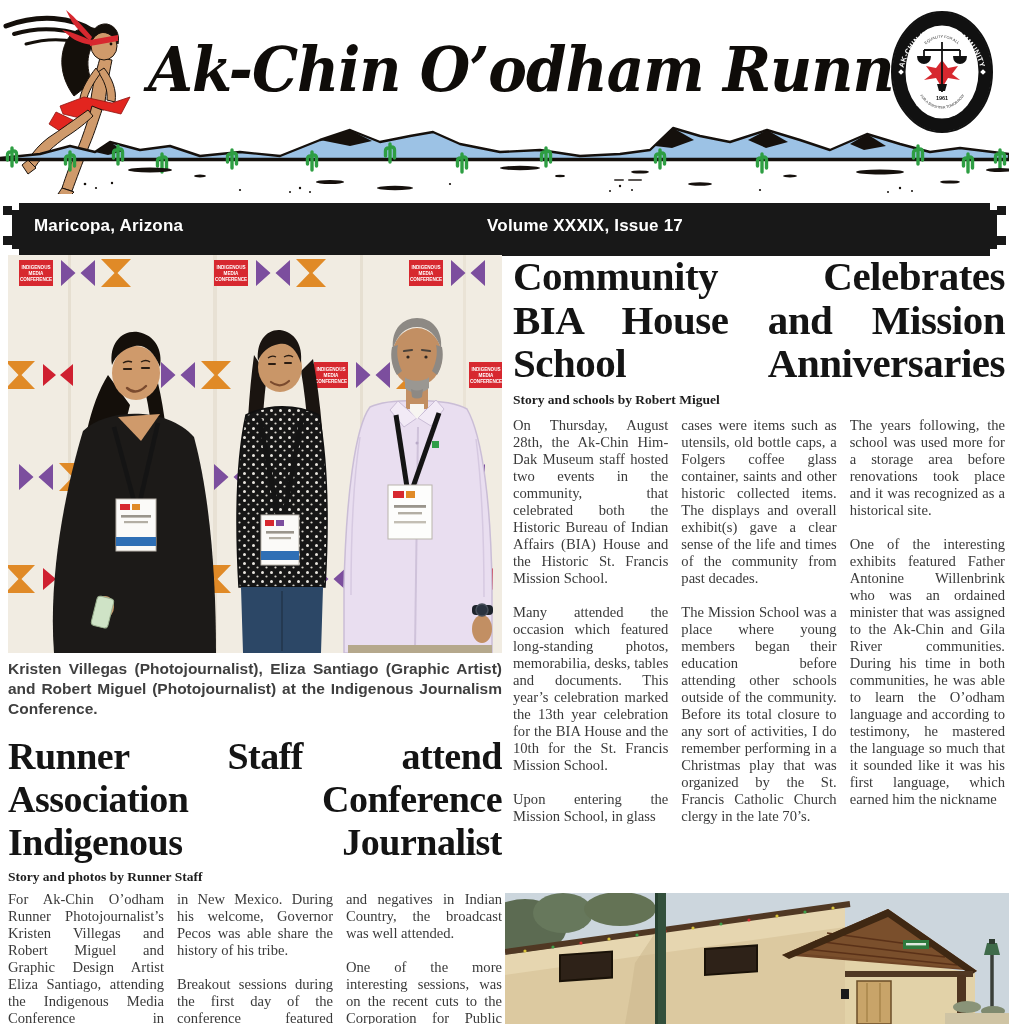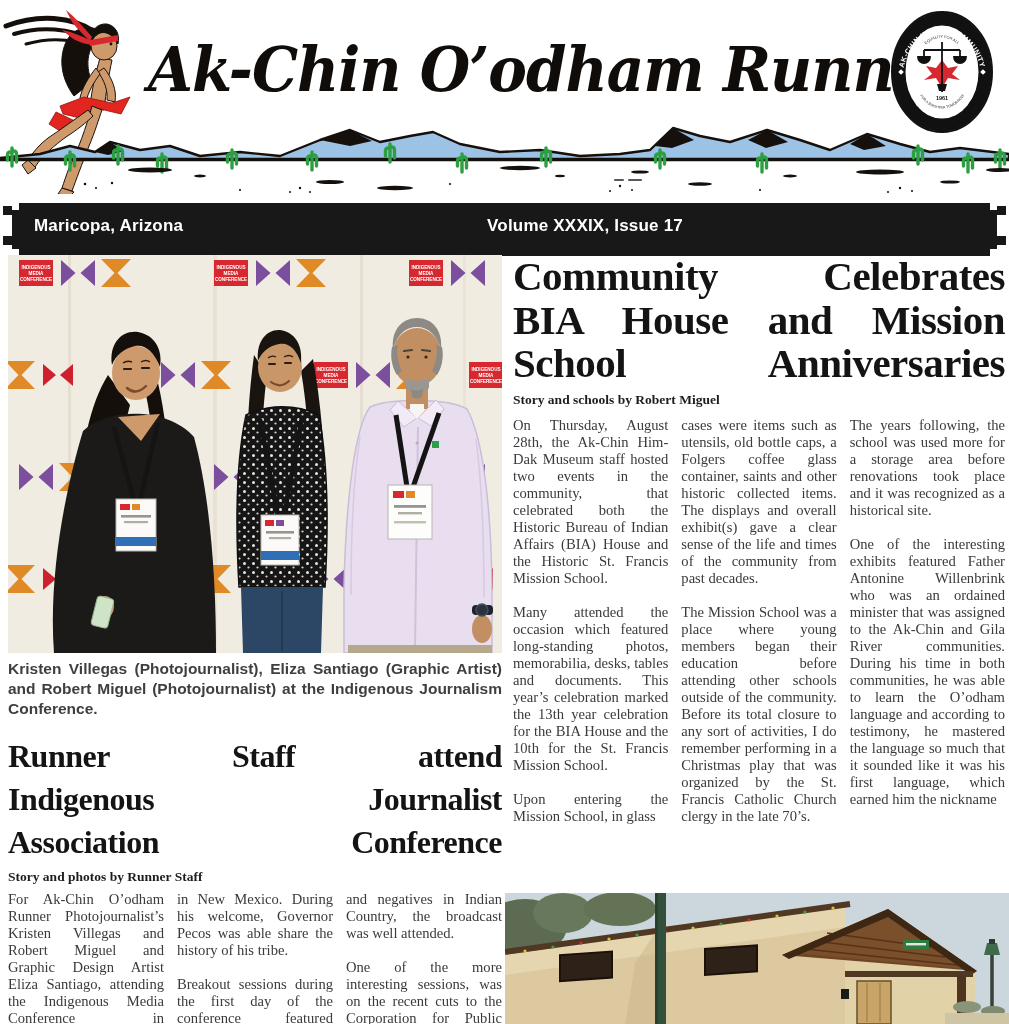--- a/index.html
+++ b/index.html
@@ -23,21 +23,21 @@
     font-family:"Liberation Sans",sans-serif;font-weight:700;font-size:17px;letter-spacing:.2px;}
 
   
   .left-art{left:8px;top:255px;width:494px;height:769px;overflow:hidden;}
   .right-art{left:513px;top:255px;width:492px;height:632px;overflow:hidden;}
 
   .caption{margin-top:6px;font-family:"Liberation Sans",sans-serif;font-weight:700;
     font-size:15.5px;line-height:20px;color:#3f3f3f;text-align:justify;text-align-last:justify;}
   .headline{color:#141414;font-weight:700;letter-spacing:-0.5px;}
   .headline .hl-line{text-align:justify;text-align-last:justify;}
-  .left-art .headline{margin-top:12px;font-size:32px;}
+  .left-art .headline{margin-top:12px;font-size:38px;}
   .left-art .hl-line{line-height:43px;height:43px;}
   .right-art .headline{font-size:41px;}
   .right-art .hl-line{line-height:43.5px;height:43.5px;}
   .byline{font-weight:700;font-size:13.5px;color:#1d1d1d;}
   .left-art .byline{margin-top:5px;}
   .right-art .byline{margin-top:6px;}
   .cols{display:flex;gap:13px;}
   .left-art .cols{margin-top:6px;height:176px;overflow:hidden;}
   .right-art .cols{margin-top:9px;height:462px;overflow:hidden;}
   .bodycol{flex:1;font-size:14.6px;line-height:17px;text-align:justify;
@@ -346,22 +346,22 @@
         <rect x="464" y="350" width="21" height="10" rx="4" fill="#1d232b"></rect>
         <circle cx="474" cy="355" r="6" fill="#2a3340" stroke="#474f5a" stroke-width="1.5"></circle>
         <rect x="340" y="390" width="144" height="8" fill="#b5a88c"></rect>
       </g>
     </svg>
 
     <p class="caption">Kristen Villegas (Photojournalist), Eliza Santiago (Graphic Artist) and Robert Miguel (Photojournalist) at the Indigenous Journalism Conference.</p>
 
     <div class="headline">
       <div class="hl-line">Runner Staff attend</div>
+      <div class="hl-line">Association Conference</div>
       <div class="hl-line">Indigenous Journalist</div>
-      <div class="hl-line">Association Conference</div>
     </div>
 
     <div class="byline">Story and photos by Runner Staff</div>
 
     <div class="cols">
       <div class="bodycol">For Ak-Chin O’odham Runner Photojournalist’s Kristen Villegas and Robert Miguel and Graphic Design Artist Eliza Santiago, attending the Indigenous Media Conference in Albuquerque,</div>
       <div class="bodycol">in New Mexico. During his welcome, Governor Pecos was able share the history of his tribe.
 
 Breakout sessions during the first day of the conference featured presenters who</div>
       <div class="bodycol">and negatives in Indian Country, the broadcast was well attended.

